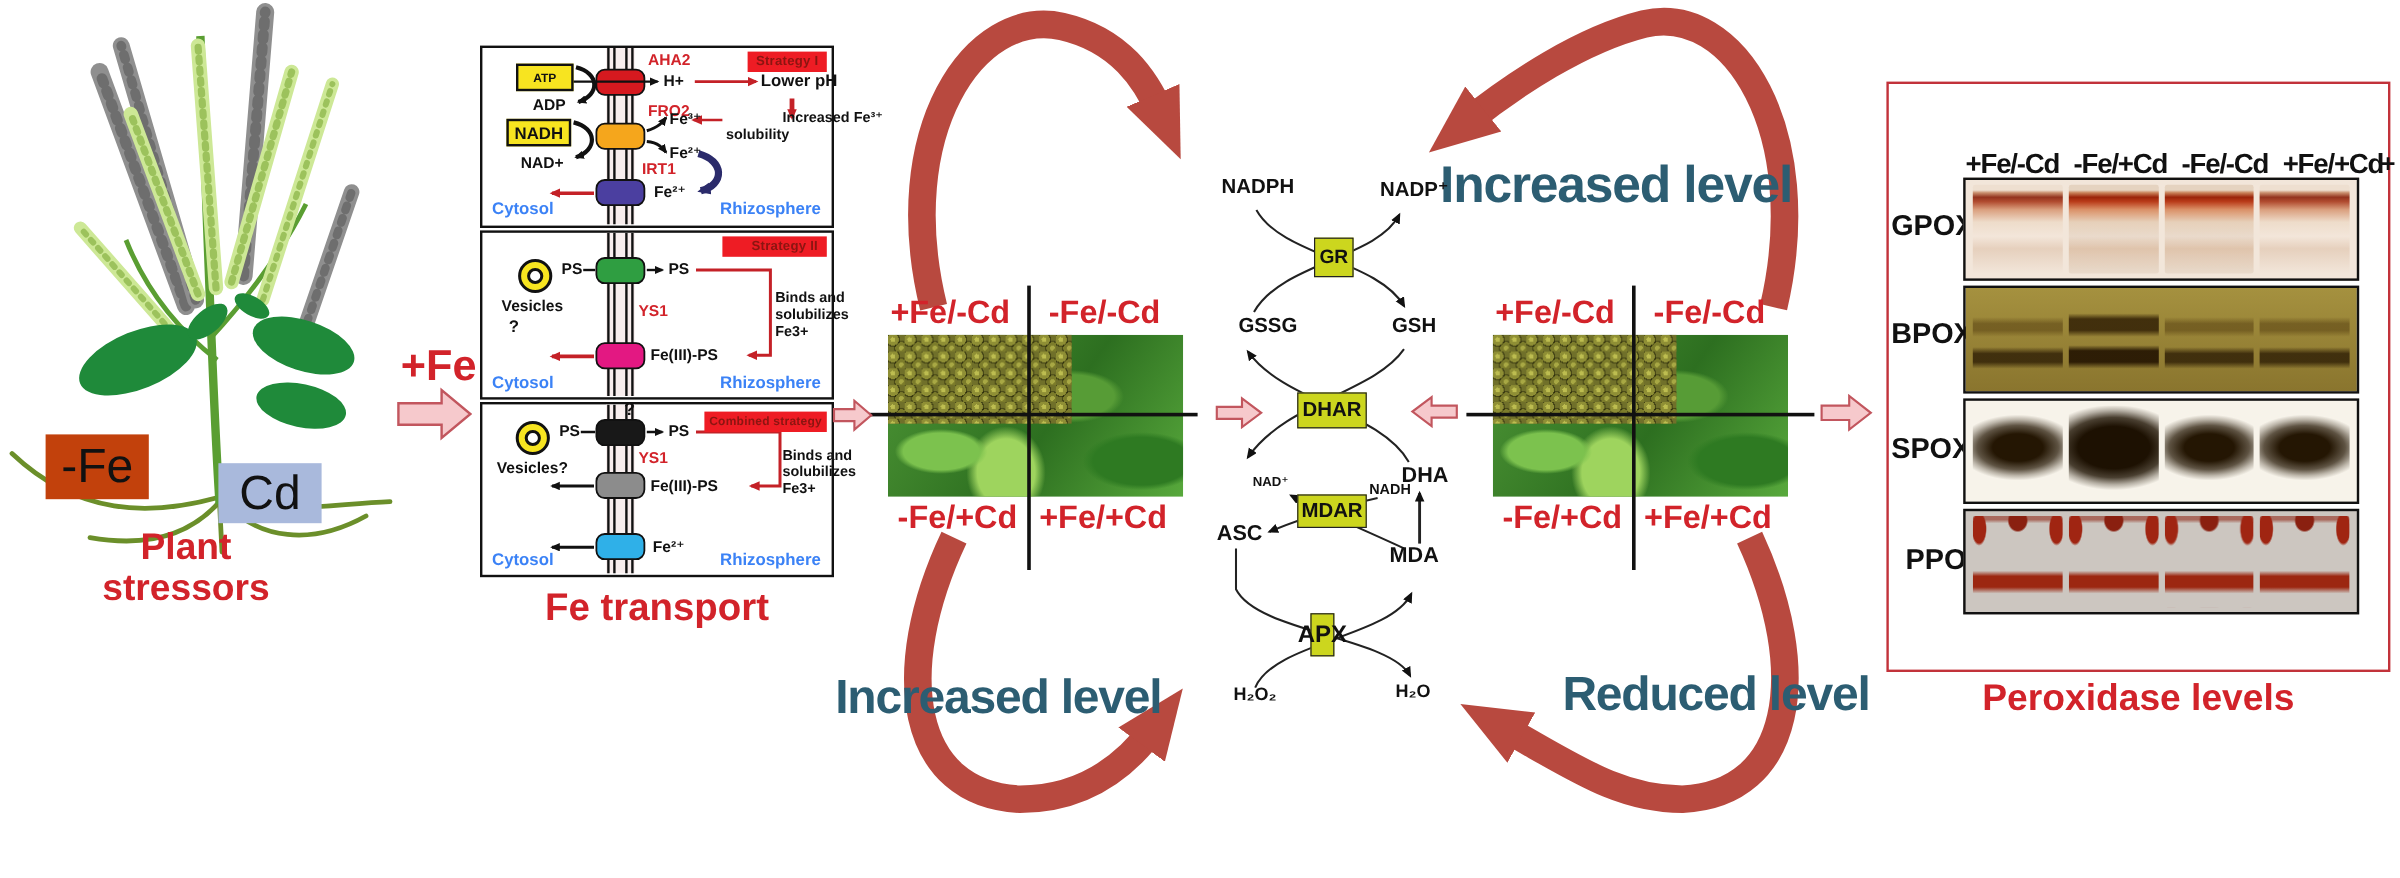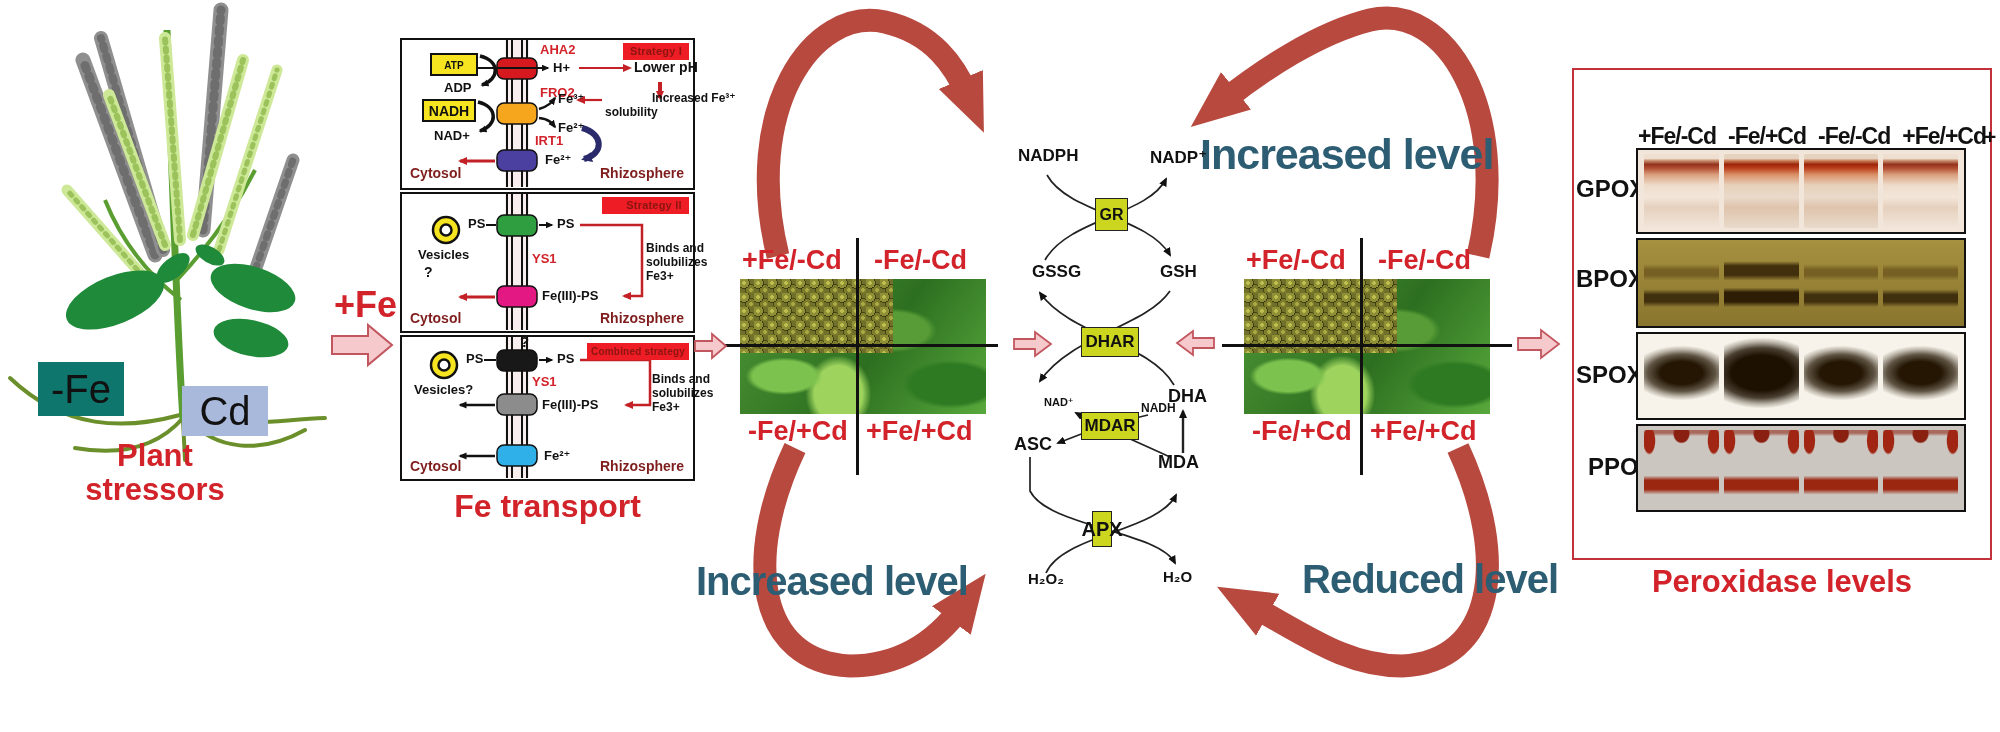--- a/index.html
+++ b/index.html
@@ -2,21 +2,21 @@
 <html><head>
 <meta charset="utf-8">
 <style>
   html,body{margin:0;padding:0;background:#fff;}
   #canvas{position:relative;width:2000px;height:732px;background:#fff;overflow:hidden;
           font-family:"Liberation Sans","DejaVu Sans",sans-serif;}
   .abs{position:absolute;}
   .lbl{position:absolute;font-weight:bold;white-space:nowrap;line-height:1.05;}
   .red{color:#d2232a;}
   .teal{color:#2c5d72;}
-  .navy{color:#7f1d1d;}
+  .navy{color:#3b82f6;}
   .blk{color:#111;}
   svg{display:block;}
   
   .panel{position:absolute;left:400px;border:2.5px solid #111;background:#fff;width:295px;box-sizing:border-box;}
   .stratbox{position:absolute;background:#ee1c24;color:#8b1511;font-weight:bold;text-align:center;
             font-size:11px;line-height:17px;letter-spacing:.2px;}
   .ybox{position:absolute;background:#f7e420;border:2px solid #111;font-weight:bold;color:#111;
         text-align:center;box-sizing:border-box;}
   
   .enz{position:absolute;background:#ccd61e;border:1.5px solid #222;color:#111;font-weight:bold;
@@ -118,21 +118,21 @@
     </g>
 
     <g fill="#1f8a3a">
       <ellipse cx="110" cy="300" rx="52" ry="24" transform="rotate(-22 110 300)"></ellipse>
       <ellipse cx="248" cy="288" rx="44" ry="21" transform="rotate(18 248 288)"></ellipse>
       <ellipse cx="246" cy="338" rx="38" ry="18" transform="rotate(12 246 338)"></ellipse>
       <ellipse cx="168" cy="268" rx="20" ry="10" transform="rotate(-40 168 268)"></ellipse>
       <ellipse cx="205" cy="255" rx="16" ry="8" transform="rotate(30 205 255)"></ellipse>
     </g>
   </svg>
-  <div class="abs" style="left:38px;top:362px;width:86px;height:54px;background:#0f766e;display:flex;align-items:center;justify-content:center;">
+  <div class="abs" style="left:38px;top:362px;width:86px;height:54px;background:#c2410c;display:flex;align-items:center;justify-content:center;">
     <span class="blk" style="font-size:40px;">-Fe</span>
   </div>
   <div class="abs" style="left:182px;top:386px;width:86px;height:50px;background:#a9b9dc;display:flex;align-items:center;justify-content:center;">
     <span class="blk" style="font-size:40px;">Cd</span>
   </div>
   <div class="lbl red" style="left:60px;top:440px;width:190px;text-align:center;font-size:31px;">Plant</div>
   <div class="lbl red" style="left:60px;top:474px;width:190px;text-align:center;font-size:31px;">stressors</div>
 
   <div class="lbl red" style="left:334px;top:286px;font-size:36px;">+Fe</div>
   <svg class="abs" style="left:330px;top:322px;" width="66" height="46">

